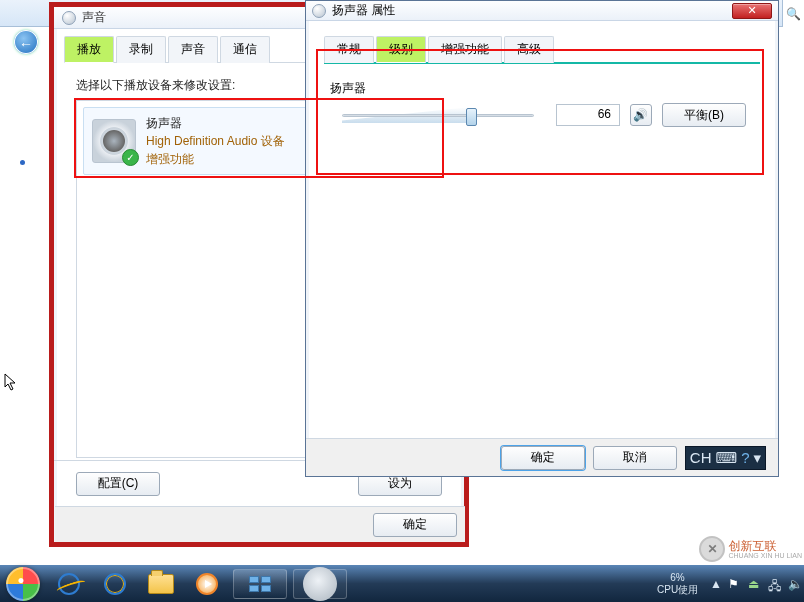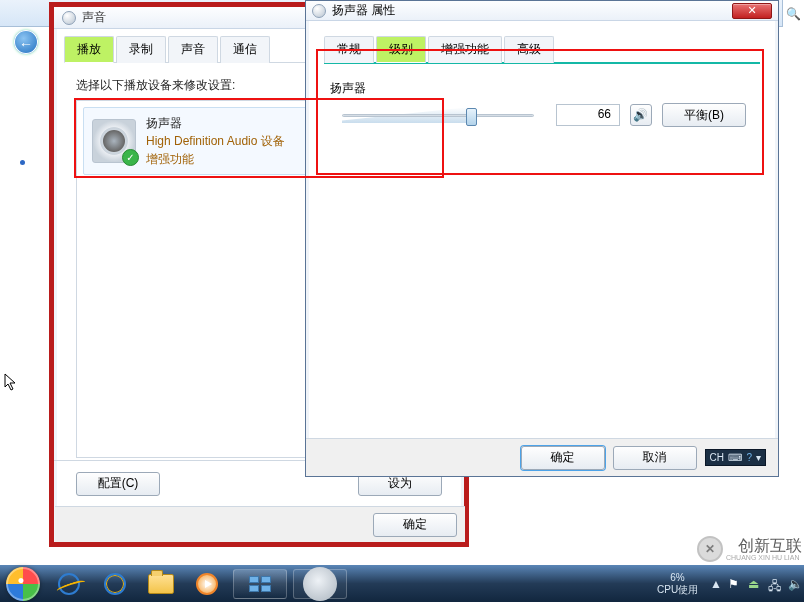--- a/index.html
+++ b/index.html
@@ -114,27 +114,27 @@
     .wmp-ico{width:22px;height:22px;border-radius:50%;background:radial-gradient(circle,#fff,#f59f36);border:2px solid #f0852a;display:flex;align-items:center;justify-content:center;}
     .wmp-ico::after{content:"";width:0;height:0;border-left:7px solid #fff;border-top:4px solid transparent;border-bottom:4px solid transparent;margin-left:2px;}
     .tb-running { background:linear-gradient(rgba(255,255,255,.18),rgba(255,255,255,0));
       border:1px solid rgba(255,255,255,.25); border-radius:3px; margin:3px 3px; height:30px; width:54px;
       display:flex;align-items:center;justify-content:center; cursor:pointer;}
     .tiles-ico{width:22px;height:16px;display:grid;grid-template-columns:1fr 1fr;grid-template-rows:1fr 1fr;gap:2px;}
     .tiles-ico span{background:#6fb2e8;border:1px solid #3d77ab;}
     .spk-task{width:34px;height:34px;border-radius:50%;background:radial-gradient(circle at 45% 40%,#eef2f6,#aab4be);}
     .tb-right{margin-left:auto;display:flex;align-items:center;gap:6px;padding-right:2px;}
     .cpu-box{color:#d9e6f2;font-size:10px;text-align:center;line-height:1.2;padding:0 6px;}
-    .lang-box{background:#1b2f44;border:1px solid #0b1828;color:#d9e6f2;font-size:10px;
+    .lang-box{background:#1b2f44;border:1px solid #0b1828;color:#d9e6f2;font-size:15px;
       padding:2px 4px;display:flex;align-items:center;gap:4px; cursor:pointer;}
     .tray-ico{width:14px;height:14px;display:inline-block;}
     .tray-up{color:#d9e6f2;}
     .watermark{position:absolute;right:2px;bottom:40px;display:flex;align-items:center;gap:3px;opacity:.85;}
     .wm-circ{width:26px;height:26px;border-radius:50%;background:#d5d5d5;border:2px solid #b8b8b8;color:#666;display:flex;align-items:center;justify-content:center;font-weight:700;}
-    .wm-txt{font-size:16px;color:#404040;line-height:1;margin-left:12px;}
+    .wm-txt{font-size:12px;color:#c2410c;line-height:1;}
     .wm-sub{font-size:7px;color:#999;}
     .cursor{position:absolute;left:4px;top:373px;width:14px;height:18px;pointer-events:none;}
     .dot{position:absolute;left:20px;top:160px;width:5px;height:5px;border-radius:50%;background:#2d68c4;}
   </style>
 </head>
 <body>
 
 <div class="topnav">
   <div class="search-stub">
     <span>🔍</span>

